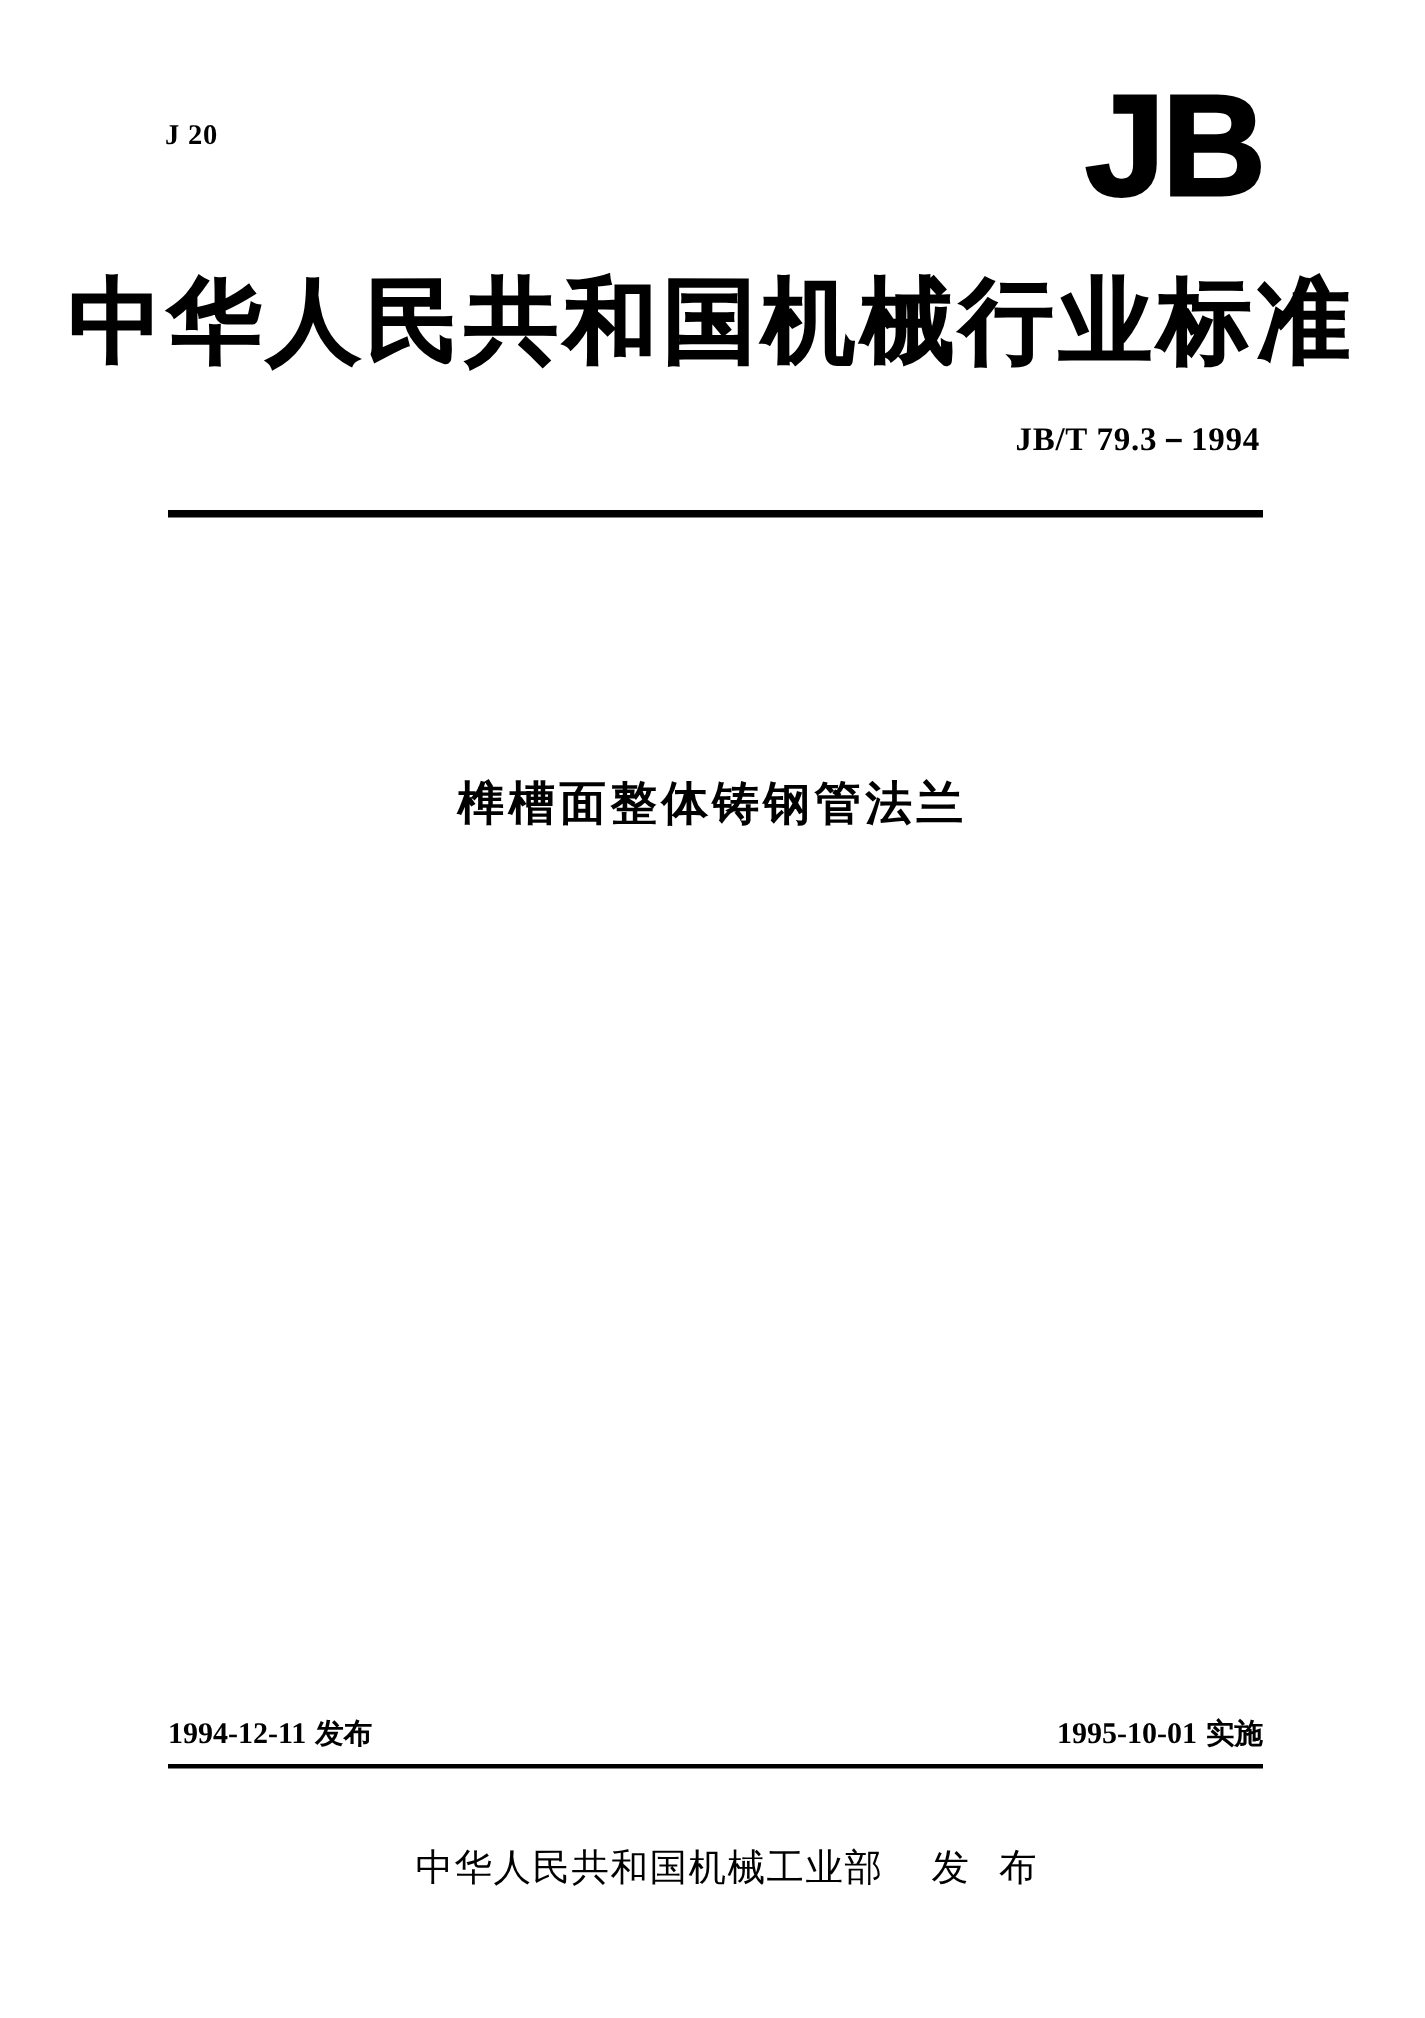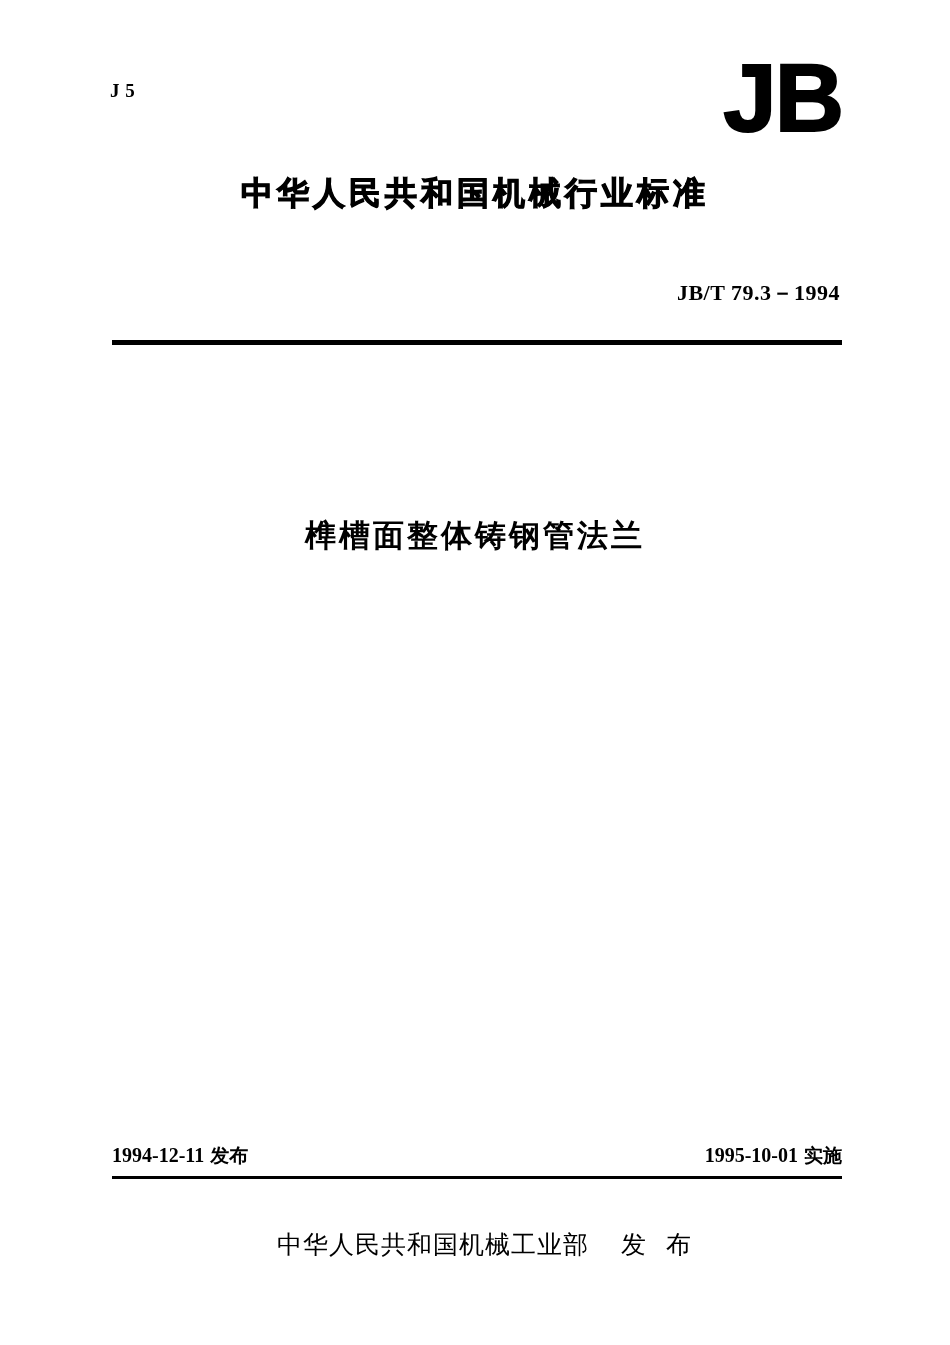--- a/index.html
+++ b/index.html
@@ -49,21 +49,21 @@
 
   
   .main-title {
     position: absolute;
     left: 0;
     right: 0;
     top: 172px;
     text-align: center;
     font-family: "DejaVu Sans", "Liberation Sans", sans-serif;
     font-weight: bold;
-    font-size: 32px;
+    font-size: 62px;
     letter-spacing: 4px;
     -webkit-text-stroke: 1.1px #000;
   }
 
   
   .std-number {
     position: absolute;
     right: 110px;
     top: 278px;
     font-family: Liberation Serif, serif;
@@ -144,21 +144,21 @@
   .issuer .issuer-action {
     margin-left: 32px;
     letter-spacing: 6px;
   }
 </style>
 </head>
 <body>
 
 <div class="page">
 
-  <div class="class-code">J 5</div>
+  <div class="class-code">J 20</div>
 
   <div class="jb-logo">JB</div>
 
   <div class="main-title">中华人民共和国机械行业标准</div>
 
   <div class="std-number">JB/T  79.3－1994</div>
 
   <div class="rule-top"></div>
 
   <div class="doc-title">榫槽面整体铸钢管法兰</div>

